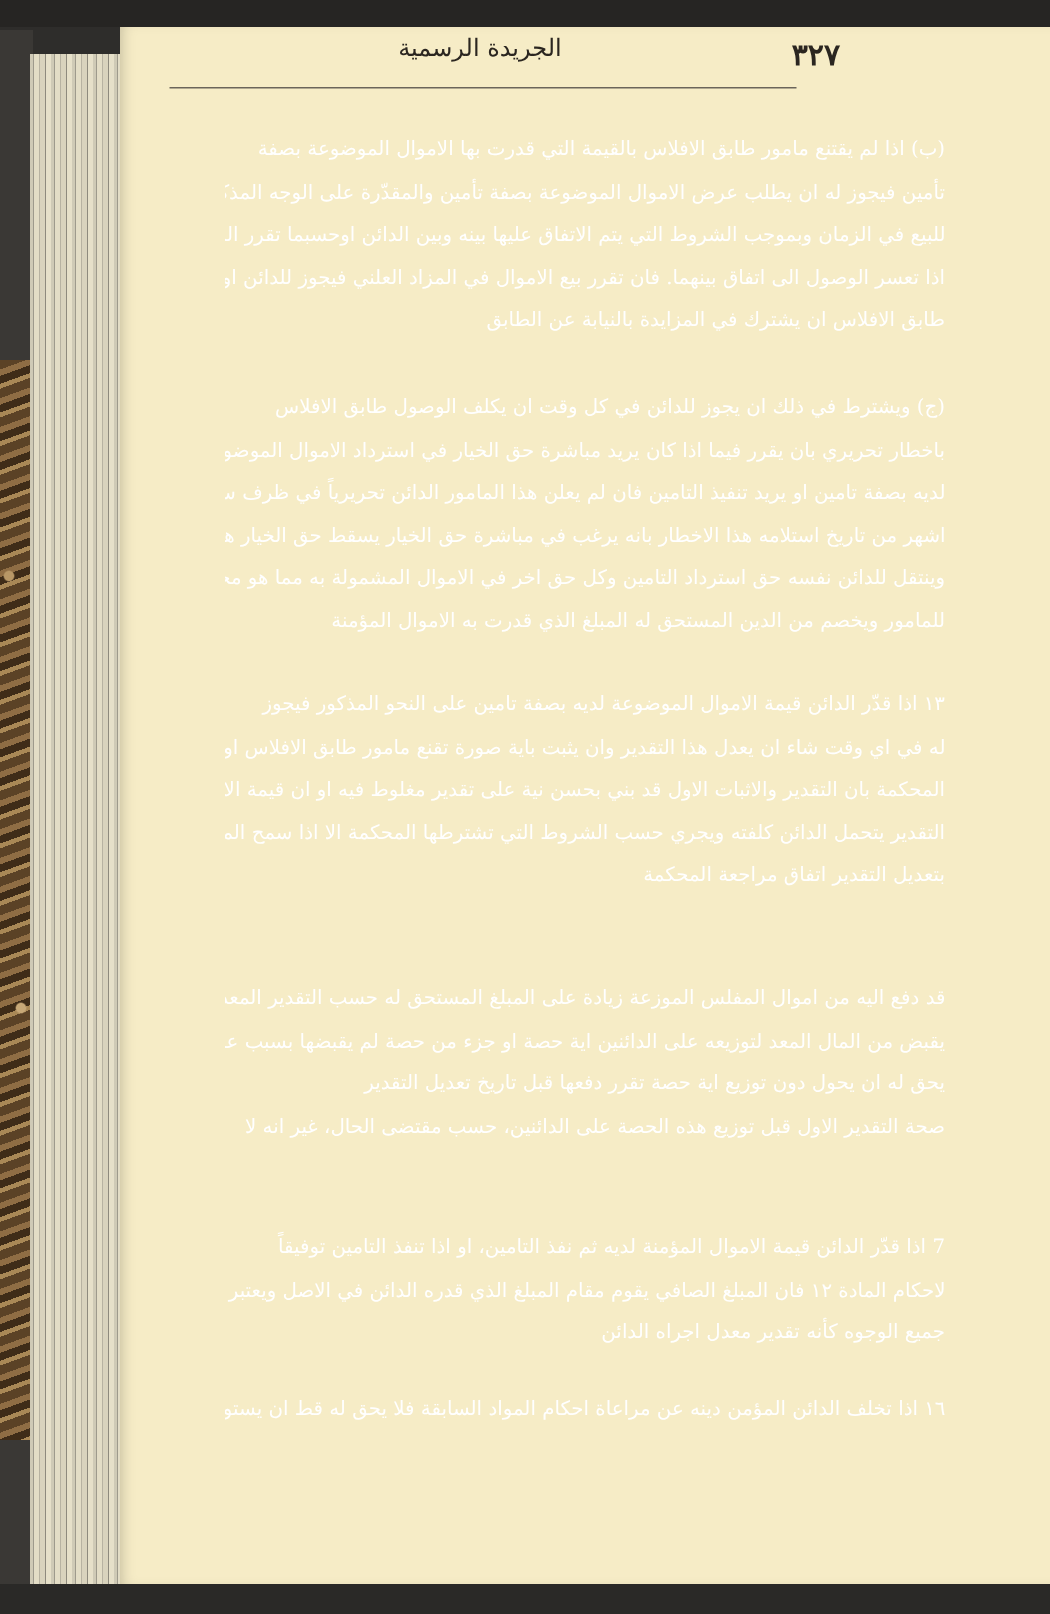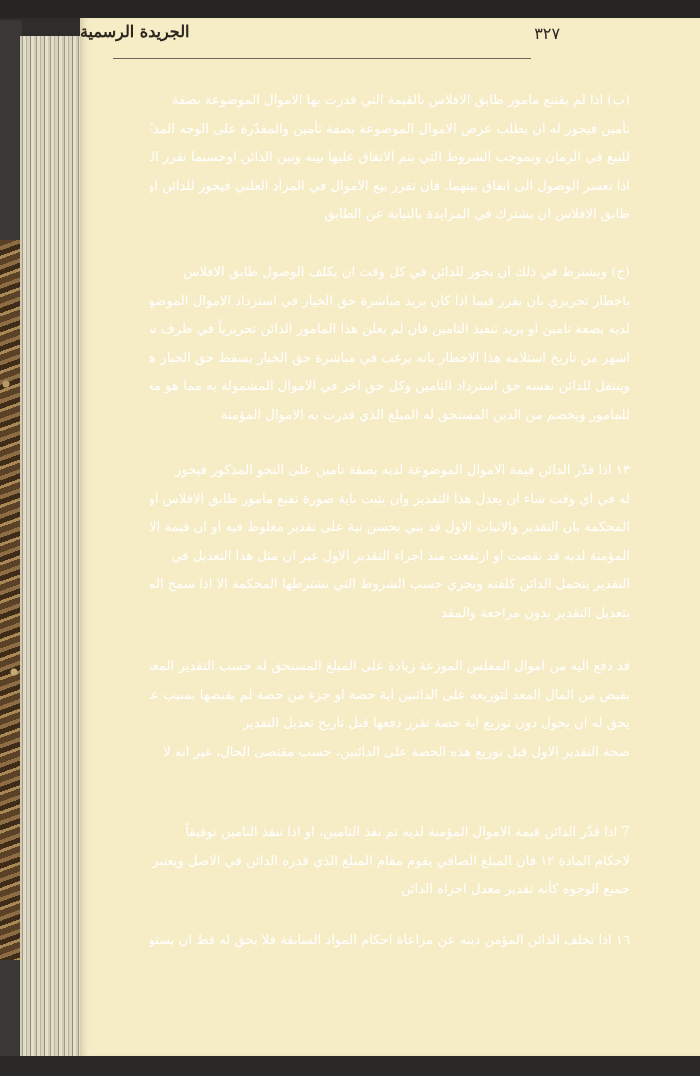--- a/index.html
+++ b/index.html
@@ -30,24 +30,24 @@
   .page {
     position:absolute; left:80px; top:18px; width:620px; height:1038px;
     background:#f6ecc6;
     box-shadow: inset 6px 0 10px -6px rgba(0,0,0,0.25);
   }
   .header {
     position:absolute; left:80px; top:18px; width:480px; height:40px;
     direction:rtl; font-family:"DejaVu Serif", serif; color:#2b2620;
   }
   .page-number {
-    position:absolute; right:0; top:6px; font-size:16px;
+    position:absolute; right:0; top:6px; font-size:20px;font-weight:bold;
   }
   .running-title {
-    position:absolute; left:0; right:0; top:4px; text-align:left; font-size:16px;font-weight:bold;
+    position:absolute; left:0; right:0; top:4px; text-align:center; font-size:16px;
   }
   .header-rule {
     position:absolute; left:113px; top:58px; width:418px; height:1px; background:#6b655a;
   }
   .text {
     position:absolute; left:150px; width:480px;
     direction:rtl; text-align:justify; text-align-last:right;
     font-family:"DejaVu Serif", serif; font-size:13.2px; line-height:28.5px;
     color:#ffffff;
   }
@@ -83,23 +83,22 @@
   <span class="line">لديه بصفة تامين او يريد تنفيذ التامين فان لم يعلن هذا المامور الدائن تحريرياً في ظرف ستة</span>
   <span class="line">اشهر من تاريخ استلامه هذا الاخطار بانه يرغب في مباشرة حق الخيار يسقط حق الخيار هذا</span>
   <span class="line">وينتقل للدائن نفسه حق استرداد التامين وكل حق اخر في الاموال المشمولة به مما هو مخول</span>
   <span class="line">للمامور ويخصم من الدين المستحق له المبلغ الذي قدرت به الاموال المؤمنة</span>
 </div>
 
 <div class="text" style="top:456px;">
   <span class="line">١٣    اذا قدّر الدائن قيمة الاموال الموضوعة لديه بصفة تامين على النحو المذكور فيجوز</span>
   <span class="line">له في اي وقت شاء ان يعدل هذا التقدير وان يثبت باية صورة تقنع مامور طابق الافلاس او</span>
   <span class="line">المحكمة بان التقدير والاثبات الاول قد بني بحسن نية على تقدير مغلوط فيه او ان قيمة الاموال</span>
-  <span class="line">المؤمنة لديه قد نقصت او ارتفعت منذ اجراء التقدير الاول غير ان مثل هذا التعديل في</span>
   <span class="line">التقدير يتحمل الدائن كلفته ويجري حسب الشروط التي تشترطها المحكمة الا اذا سمح المامور</span>
-  <span class="line">بتعديل التقدير بدون مراجعة والمقد</span>
+  <span class="line">بتعديل التقدير اتفاق مراجعة المحكمة</span>
 </div>
 
 <div class="text" style="top:652px;">
   <span class="line">قد دفع اليه من اموال المفلس الموزعة زيادة على المبلغ المستحق له حسب التقدير المعدل او ان</span>
   <span class="line">يقبض من المال المعد لتوزيعه على الدائنين اية حصة او جزء من حصة لم يقبضها بسبب عدم</span>
   <span class="line">يحق له ان يحول دون توزيع اية حصة تقرر دفعها قبل تاريخ تعديل التقدير</span>
   <span class="line">صحة التقدير الاول قبل توزيع هذه الحصة على الدائنين، حسب مقتضى الحال، غير انه لا</span>
 </div>
 
 <div class="text" style="top:818px;">

